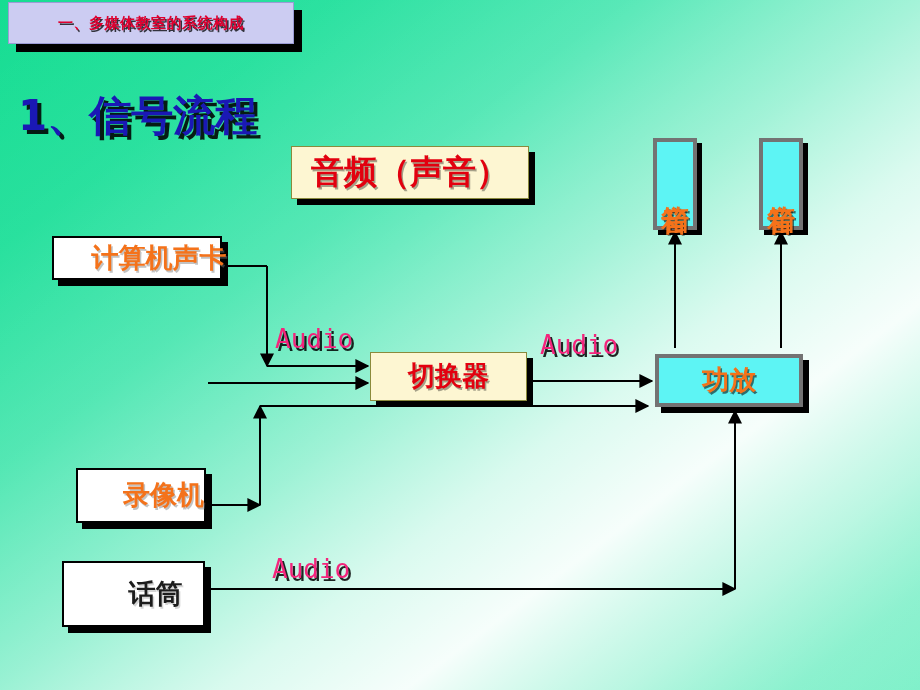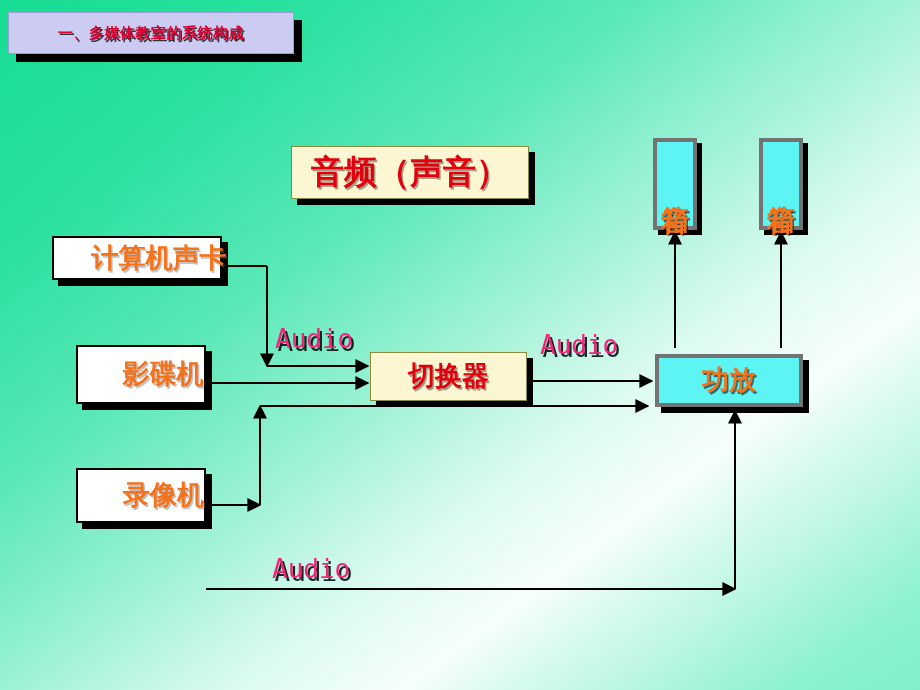--- a/index.html
+++ b/index.html
@@ -35,21 +35,21 @@
         rgba(255,255,255,0.55) 84%,
         rgba(255,255,255,0.18) 93%,
         rgba(255,255,255,0.02) 100%),
       linear-gradient(135deg, #16dd92 0%, #2ae2a4 40%, #53e9b6 70%, #7ef0c9 100%);
   }
 
   
   #header-banner {
     position: absolute;
     left: 8px;
-    top: 12px;
+    top: 2px;
     width: 286px;
     height: 52px;
   }
   #header-banner .shadow {
     position: absolute;
     left: 8px;
     top: 8px;
     width: 286px;
     height: 42px;
     background: #000000;
@@ -190,20 +190,21 @@
 
   <div id="bg-gradient"></div>
 
   <div id="header-banner">
     <div class="shadow"></div>
     <div class="face">
       <span>一、多媒体教室的系统构成</span>
     </div>
   </div>
 
+  <div id="section-title">1、信号流程</div>
 
   <svg id="connectors" width="920" height="690" viewBox="0 0 920 690">
     <defs>
       <marker id="arrow" viewBox="0 0 10 10" refX="9" refY="5" markerWidth="7" markerHeight="7" orient="auto-start-reverse">
         <path d="M 0 0 L 10 5 L 0 10 z" fill="#000000"></path>
       </marker>
     </defs>
 
     <g>
       <path d="M 224 266 L 267 266" stroke="#000" stroke-width="2" fill="none"></path>
@@ -246,34 +247,34 @@
     </div>
   </div>
 
   <div class="node box-white" style="left:52px; top:236px; width:170px; height:44px;">
     <div class="shadow" style="left:6px; top:6px; width:170px; height:44px;"></div>
     <div class="face" style="width:170px; height:44px;">
       <span>计算机声卡</span>
     </div>
   </div>
 
-  <div class="node box-white" style="left:76px; top:345px; width:130px; height:59px;">
-    <div class="shadow" style="left:6px; top:6px; width:130px; height:59px;"></div>
-    <div class="face" style="width:130px; height:59px;">
-      <span>影碟机</span>
-    </div>
-  </div>
 
   <div class="node box-white" style="left:76px; top:468px; width:130px; height:55px;">
     <div class="shadow" style="left:6px; top:6px; width:130px; height:55px;"></div>
     <div class="face" style="width:130px; height:55px;justify-content:flex-end;">
       <span>录像机</span>
     </div>
   </div>
 
+  <div class="node box-white text-dark" style="left:62px; top:561px; width:143px; height:66px;">
+    <div class="shadow" style="left:6px; top:6px; width:143px; height:66px;"></div>
+    <div class="face" style="width:143px; height:66px;">
+      <span>话筒</span>
+    </div>
+  </div>
 
   <div class="node box-cream" style="left:370px; top:352px; width:157px; height:55px;">
     <div class="shadow" style="left:6px; top:6px; width:157px; height:49px;"></div>
     <div class="face" style="width:157px; height:49px;">
       <span>切换器</span>
     </div>
   </div>
 
   <div class="node box-cyan" style="left:655px; top:354px; width:148px; height:53px;">
     <div class="shadow" style="left:6px; top:6px; width:148px; height:53px;"></div>

